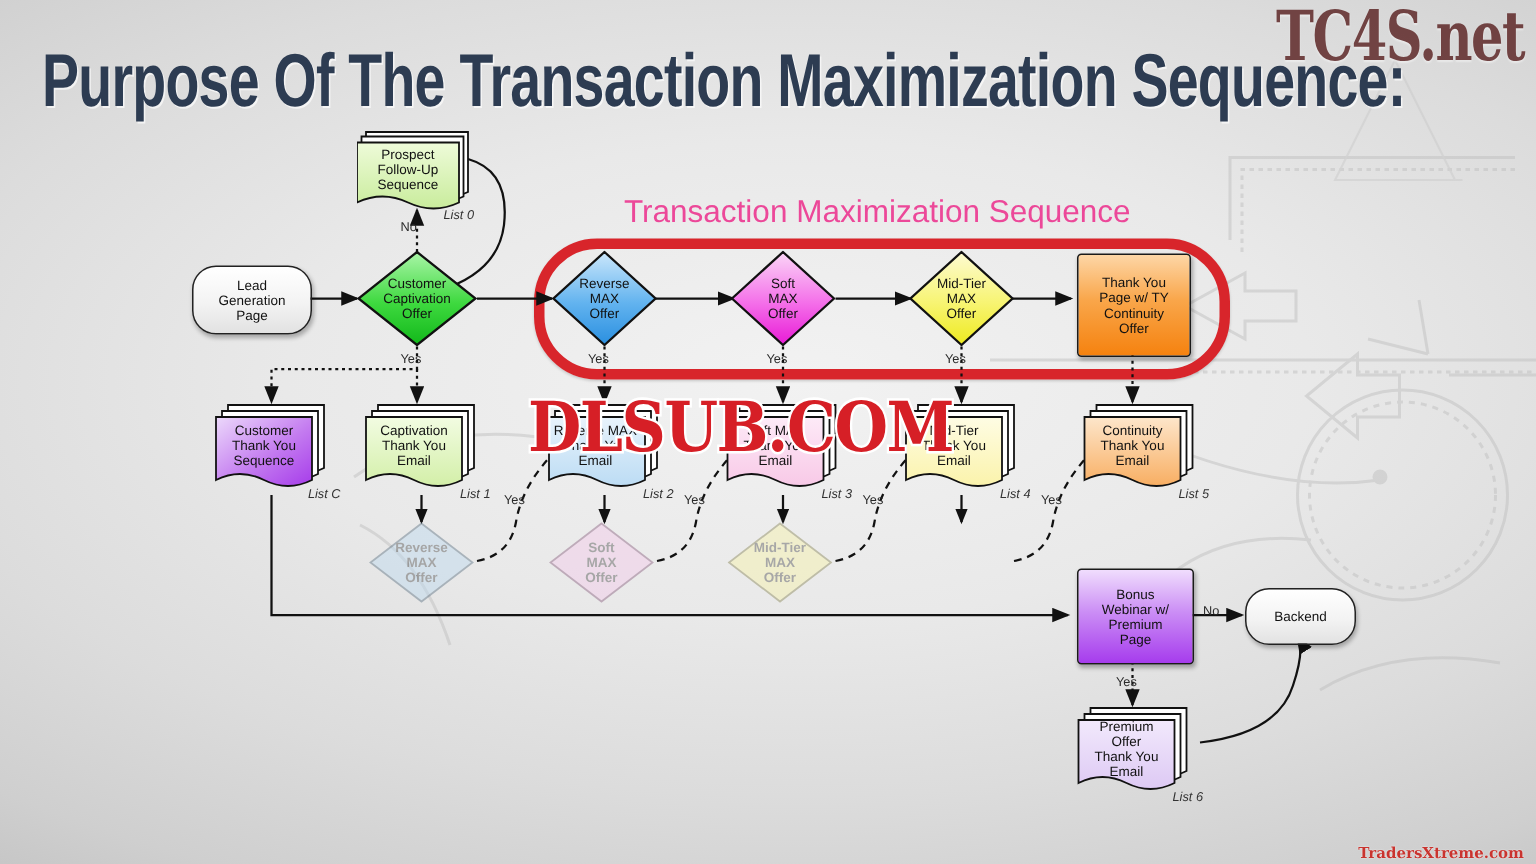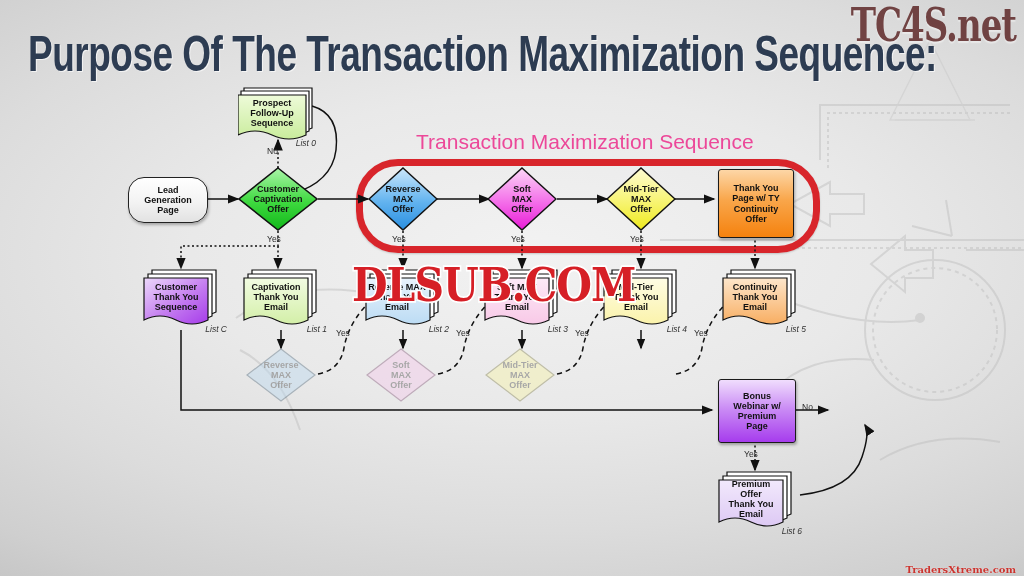--- a/index.html
+++ b/index.html
@@ -50,21 +50,21 @@
   .lasso{
     position:absolute;left:356px;top:159px;width:450px;height:80px;
     border:7px solid #d8252b;border-radius:42px;z-index:5;
     box-shadow:0 1px 2px rgba(0,0,0,.18);
   }
 
   
   .node{position:absolute;z-index:12;}
   .node .lbl{
     position:absolute;inset:0;display:flex;align-items:center;justify-content:center;
-    text-align:center;font-size:9px;font-weight:bold;color:#111;line-height:1.12;
+    text-align:center;font-size:9px;font-weight:normal;color:#111;line-height:1.12;
     padding:2px;box-sizing:border-box;white-space:pre-line;z-index:3;pointer-events:none;
   }
 
   
   .term{
     border:1.6px solid #222;border-radius:16px;
     background:linear-gradient(to bottom,#ffffff 0%,#f3f3f3 55%,#e2e2e2 100%);
     box-shadow:1px 2px 3px rgba(0,0,0,.28);
   }
   
@@ -460,20 +460,23 @@
 
 
   <div class="node rect" style="left:718px;top:379px;width:76px;height:62px;
        background:linear-gradient(to bottom,#f0ddfd 0%,#cb8ef5 45%,#a63ced 100%);">
     <div class="lbl">Bonus
 Webinar w/
 Premium
 Page</div>
   </div>
 
+  <div class="node term" style="left:830px;top:392px;width:72px;height:36px;">
+    <div class="lbl">Backend</div>
+  </div>
 
   <div class="node doc" style="left:718px;top:470px;width:82px;height:62px;">
     <svg class="stack" width="82" height="62" viewBox="0 0 82 62">
       <defs>
           <linearGradient id="d_lpurp" x1="0" y1="0" x2="0" y2="1">
         <stop offset="0%" stop-color="#f2e9fc"></stop>
             <stop offset="100%" stop-color="#ddc9f4"></stop>
       </linearGradient>
         </defs>
       <g stroke="#111" stroke-width="1.2">

